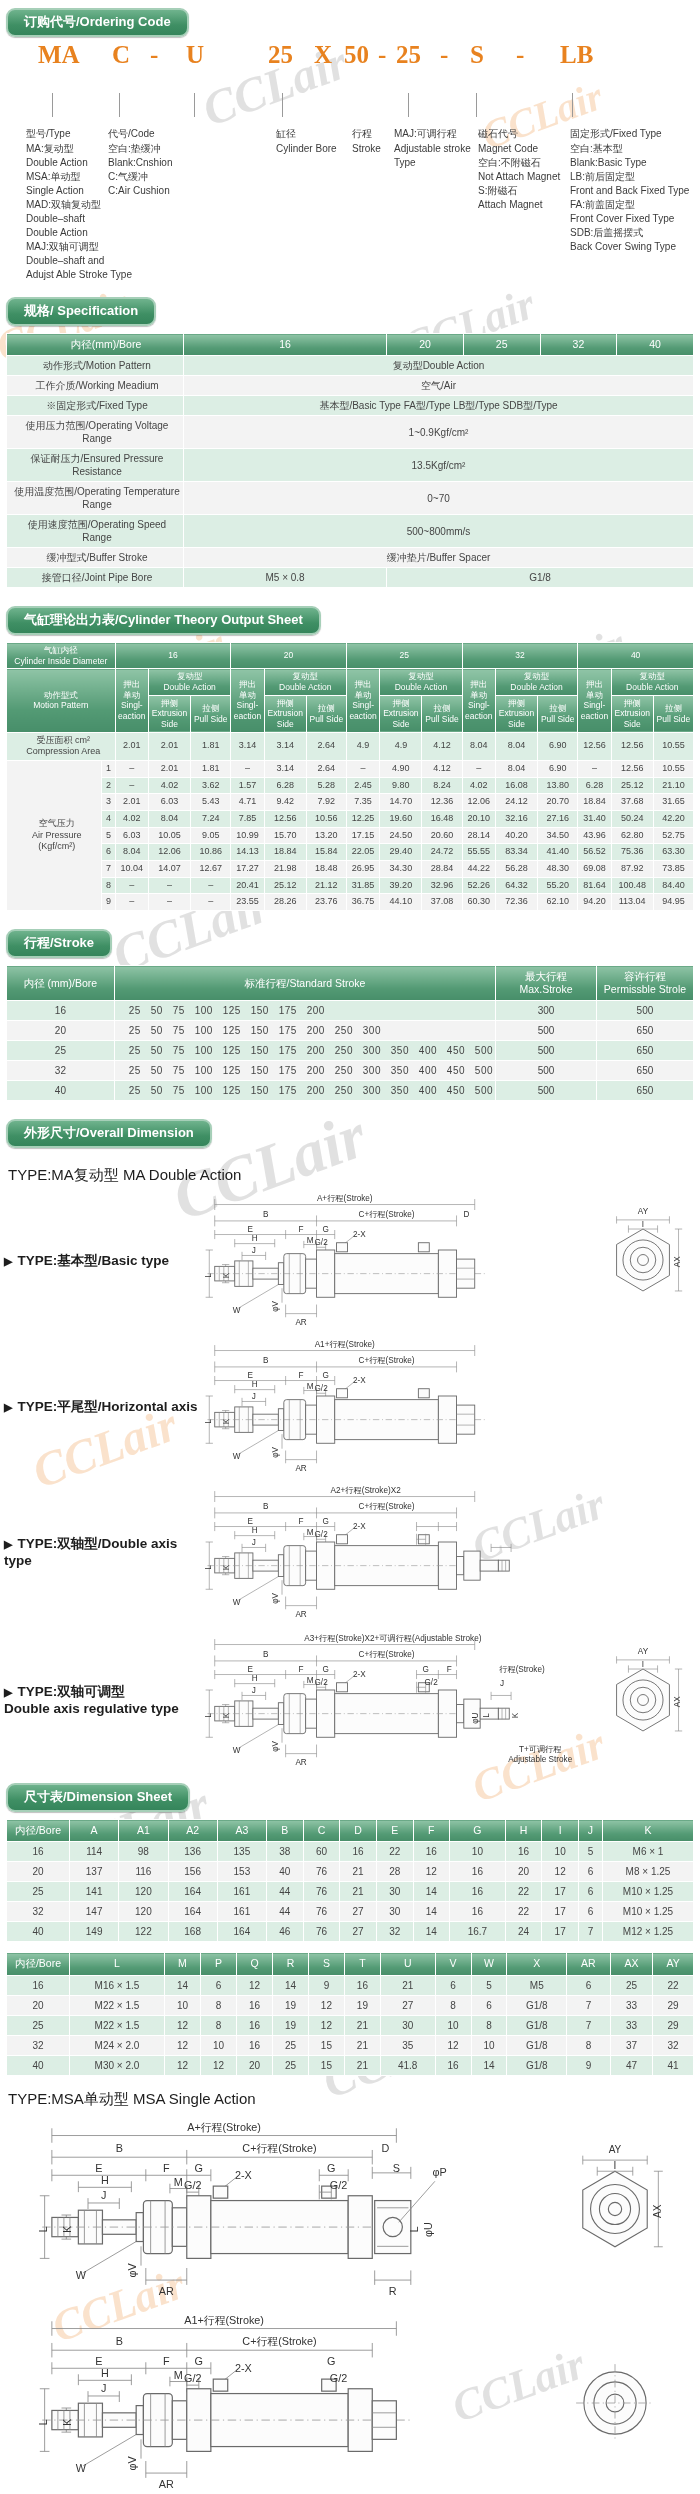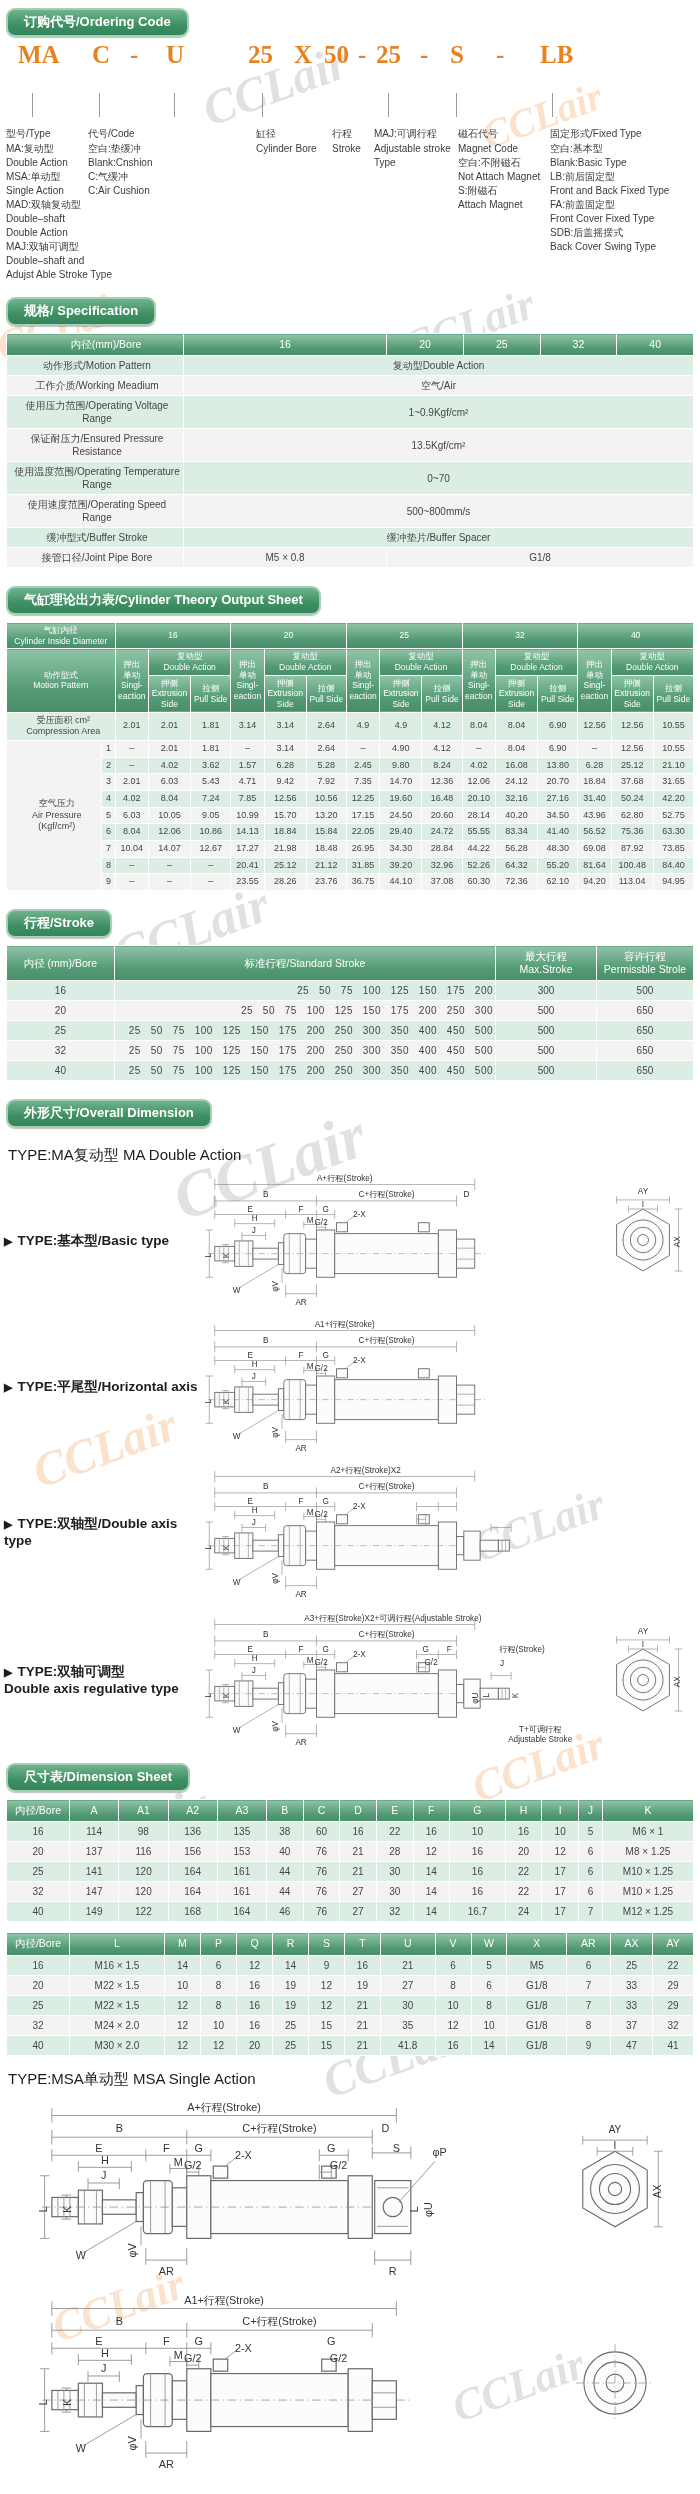--- a/index.html
+++ b/index.html
@@ -10,39 +10,39 @@
       transform:rotate(-20deg);white-space:nowrap;pointer-events:none;z-index:0}
   .wm.g{color:rgba(170,170,170,0.35)}
   .wm.o{color:rgba(238,152,72,0.28)}
   .content{position:relative;z-index:1}
   
   .pill{display:inline-block;margin:8px 0 4px 6px;padding:3px 16px 4px;
         background:linear-gradient(180deg,#6fb38d,#3f8f64 60%,#35855b);
         border:2px solid #a6cfb8;border-radius:9px;color:#fff;font-size:13px;font-weight:bold;
         box-shadow:0 1px 1px rgba(0,0,0,.25)}
   
-  .ordering{position:relative;height:248px;margin:0 0}
+  .ordering{position:relative;height:248px;margin:0 20px}
   .pos{position:absolute;font-size:10px;color:#3b3b3b}
   .pos.code{font-family:"Liberation Serif",serif;font-weight:bold;font-size:25px;color:#e8821f}
   .tick{position:absolute;top:52px;width:1px;height:24px;background:#9a9a9a}
   .ocol{position:absolute;top:86px;font-size:10px;line-height:14px;color:#3b3b3b;white-space:nowrap}
   .ocol .line:first-child{margin-bottom:1px}
   
   table{border-collapse:collapse;width:688px;margin:3px 6px 10px;text-align:center;
         font-size:10px;table-layout:auto}
   th{background:linear-gradient(180deg,#8fc4a6,#539a74 65%,#478e69);color:#fff;font-weight:normal;
      font-size:10.5px;padding:4px 2px;border:1px solid #fff;line-height:1.25}
   td{padding:3px 2px;border:1px solid #fff;color:#454545;line-height:1.3}
   tbody tr:nth-child(odd) td{background:#dcEEe4;background:#dceee4}
   tbody tr:nth-child(even) td{background:#f3f3f3}
   .t-spec td.lbl,.t-theory td.lbl{text-align:center;padding-left:6px}
   .t-theory th{font-size:8.5px;padding:2px 1px}
   .t-theory td{font-size:9px;padding:2px 1px}
   .t-theory td.lbl{text-align:center}
-  td.strokes{text-align:right;padding-left:14px;white-space:pre;letter-spacing:.5px}
+  td.strokes{text-align:left;padding-left:14px;white-space:pre;letter-spacing:.5px}
   
   .type-title{margin:14px 0 2px 8px;font-size:15px;font-weight:normal;color:#1d1d1d}
   .dgm-row{display:flex;align-items:center;margin:0 4px;position:relative}
   .dgm-label{width:198px;flex:0 0 198px;font-size:13.5px;font-weight:bold;color:#1d1d1d;line-height:1.3}
   .dgm-label .tri{margin-right:5px;font-size:11px}
   .dgm-center{display:flex;justify-content:center;margin:0 4px}
   svg text{font-size:9px;fill:#333;font-family:"Liberation Sans",sans-serif}
   svg .geo{fill:#fcfcfc;stroke:#6a6a6a;stroke-width:1}
   svg .dim{fill:none;stroke:#8a8a8a;stroke-width:.7}
   svg .cl{fill:none;stroke:#999;stroke-width:.7;stroke-dasharray:7 3 1 3}
@@ -223,20 +223,24 @@
         <tbody>
           <tr>
             <td class="lbl">动作形式/Motion Pattern</td>
             <td colspan="5">复动型Double Action</td>
           </tr>
           <tr>
             <td class="lbl">工作介质/Working Meadium</td>
             <td colspan="5">空气/Air</td>
           </tr>
           <tr>
+            <td class="lbl">※固定形式/Fixed Type</td>
+            <td colspan="5">基本型/Basic Type   FA型/Type   LB型/Type   SDB型/Type</td>
+          </tr>
+          <tr>
             <td class="lbl">使用压力范围/Operating Voltage Range</td>
             <td colspan="5">1~0.9Kgf/cm²</td>
           </tr>
           <tr>
             <td class="lbl">保证耐压力/Ensured Pressure Resistance</td>
             <td colspan="5">13.5Kgf/cm²</td>
           </tr>
           <tr>
             <td class="lbl">使用温度范围/Operating Temperature Range</td>
             <td colspan="5">0~70</td>

